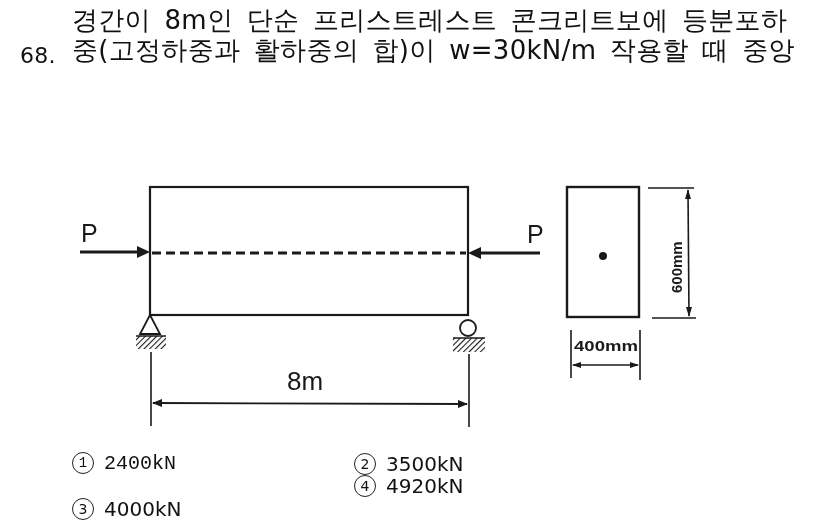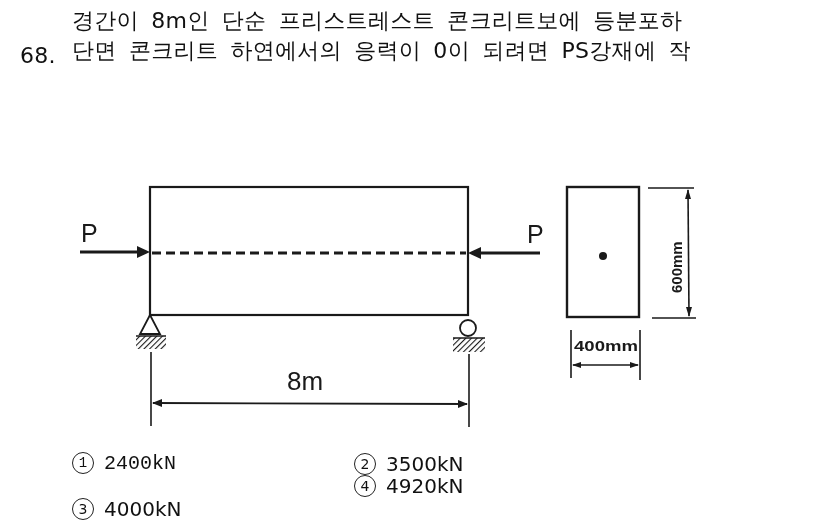--- a/index.html
+++ b/index.html
@@ -31,21 +31,21 @@
       margin-top: 35px;
     }
     .q-text {
       position: absolute;
       left: 52px;
       top: 0;
       width: 720px;
     }
     .q-line {
       display: block;
-      font-size: 22px;
+      font-size: 26px;
       line-height: 29.5px;
       white-space: nowrap;
       letter-spacing: 0.3px;
       word-spacing: 5px;
     }
     .figure {
       position: absolute;
       left: 0;
       top: 0;
       width: 826px;
@@ -86,21 +86,21 @@
       font-family: "Liberation Sans", "DejaVu Sans", sans-serif;
     }
   </style>
 </head>
 <body>
 
 <div class="question">
   <span class="q-number">68.</span>
   <div class="q-text">
     <span class="q-line">경간이 8m인 단순 프리스트레스트 콘크리트보에 등분포하</span>
-    <span class="q-line">단면 콘크리트 하연에서의 응력이 0이 되려면 PS강재에 작</span>
+    <span class="q-line">중(고정하중과 활하중의 합)이 w=30kN/m 작용할 때 중앙</span>
   </div>
 </div>
 
 <svg class="figure" width="826" height="522" viewBox="0 0 826 522" xmlns="http://www.w3.org/2000/svg">
   <defs>
     <pattern id="hatch" patternUnits="userSpaceOnUse" width="4" height="4" patternTransform="rotate(45)">
       <line x1="0" y1="0" x2="0" y2="4" stroke="#1a1a1a" stroke-width="2.2"></line>
     </pattern>
   </defs>
 

